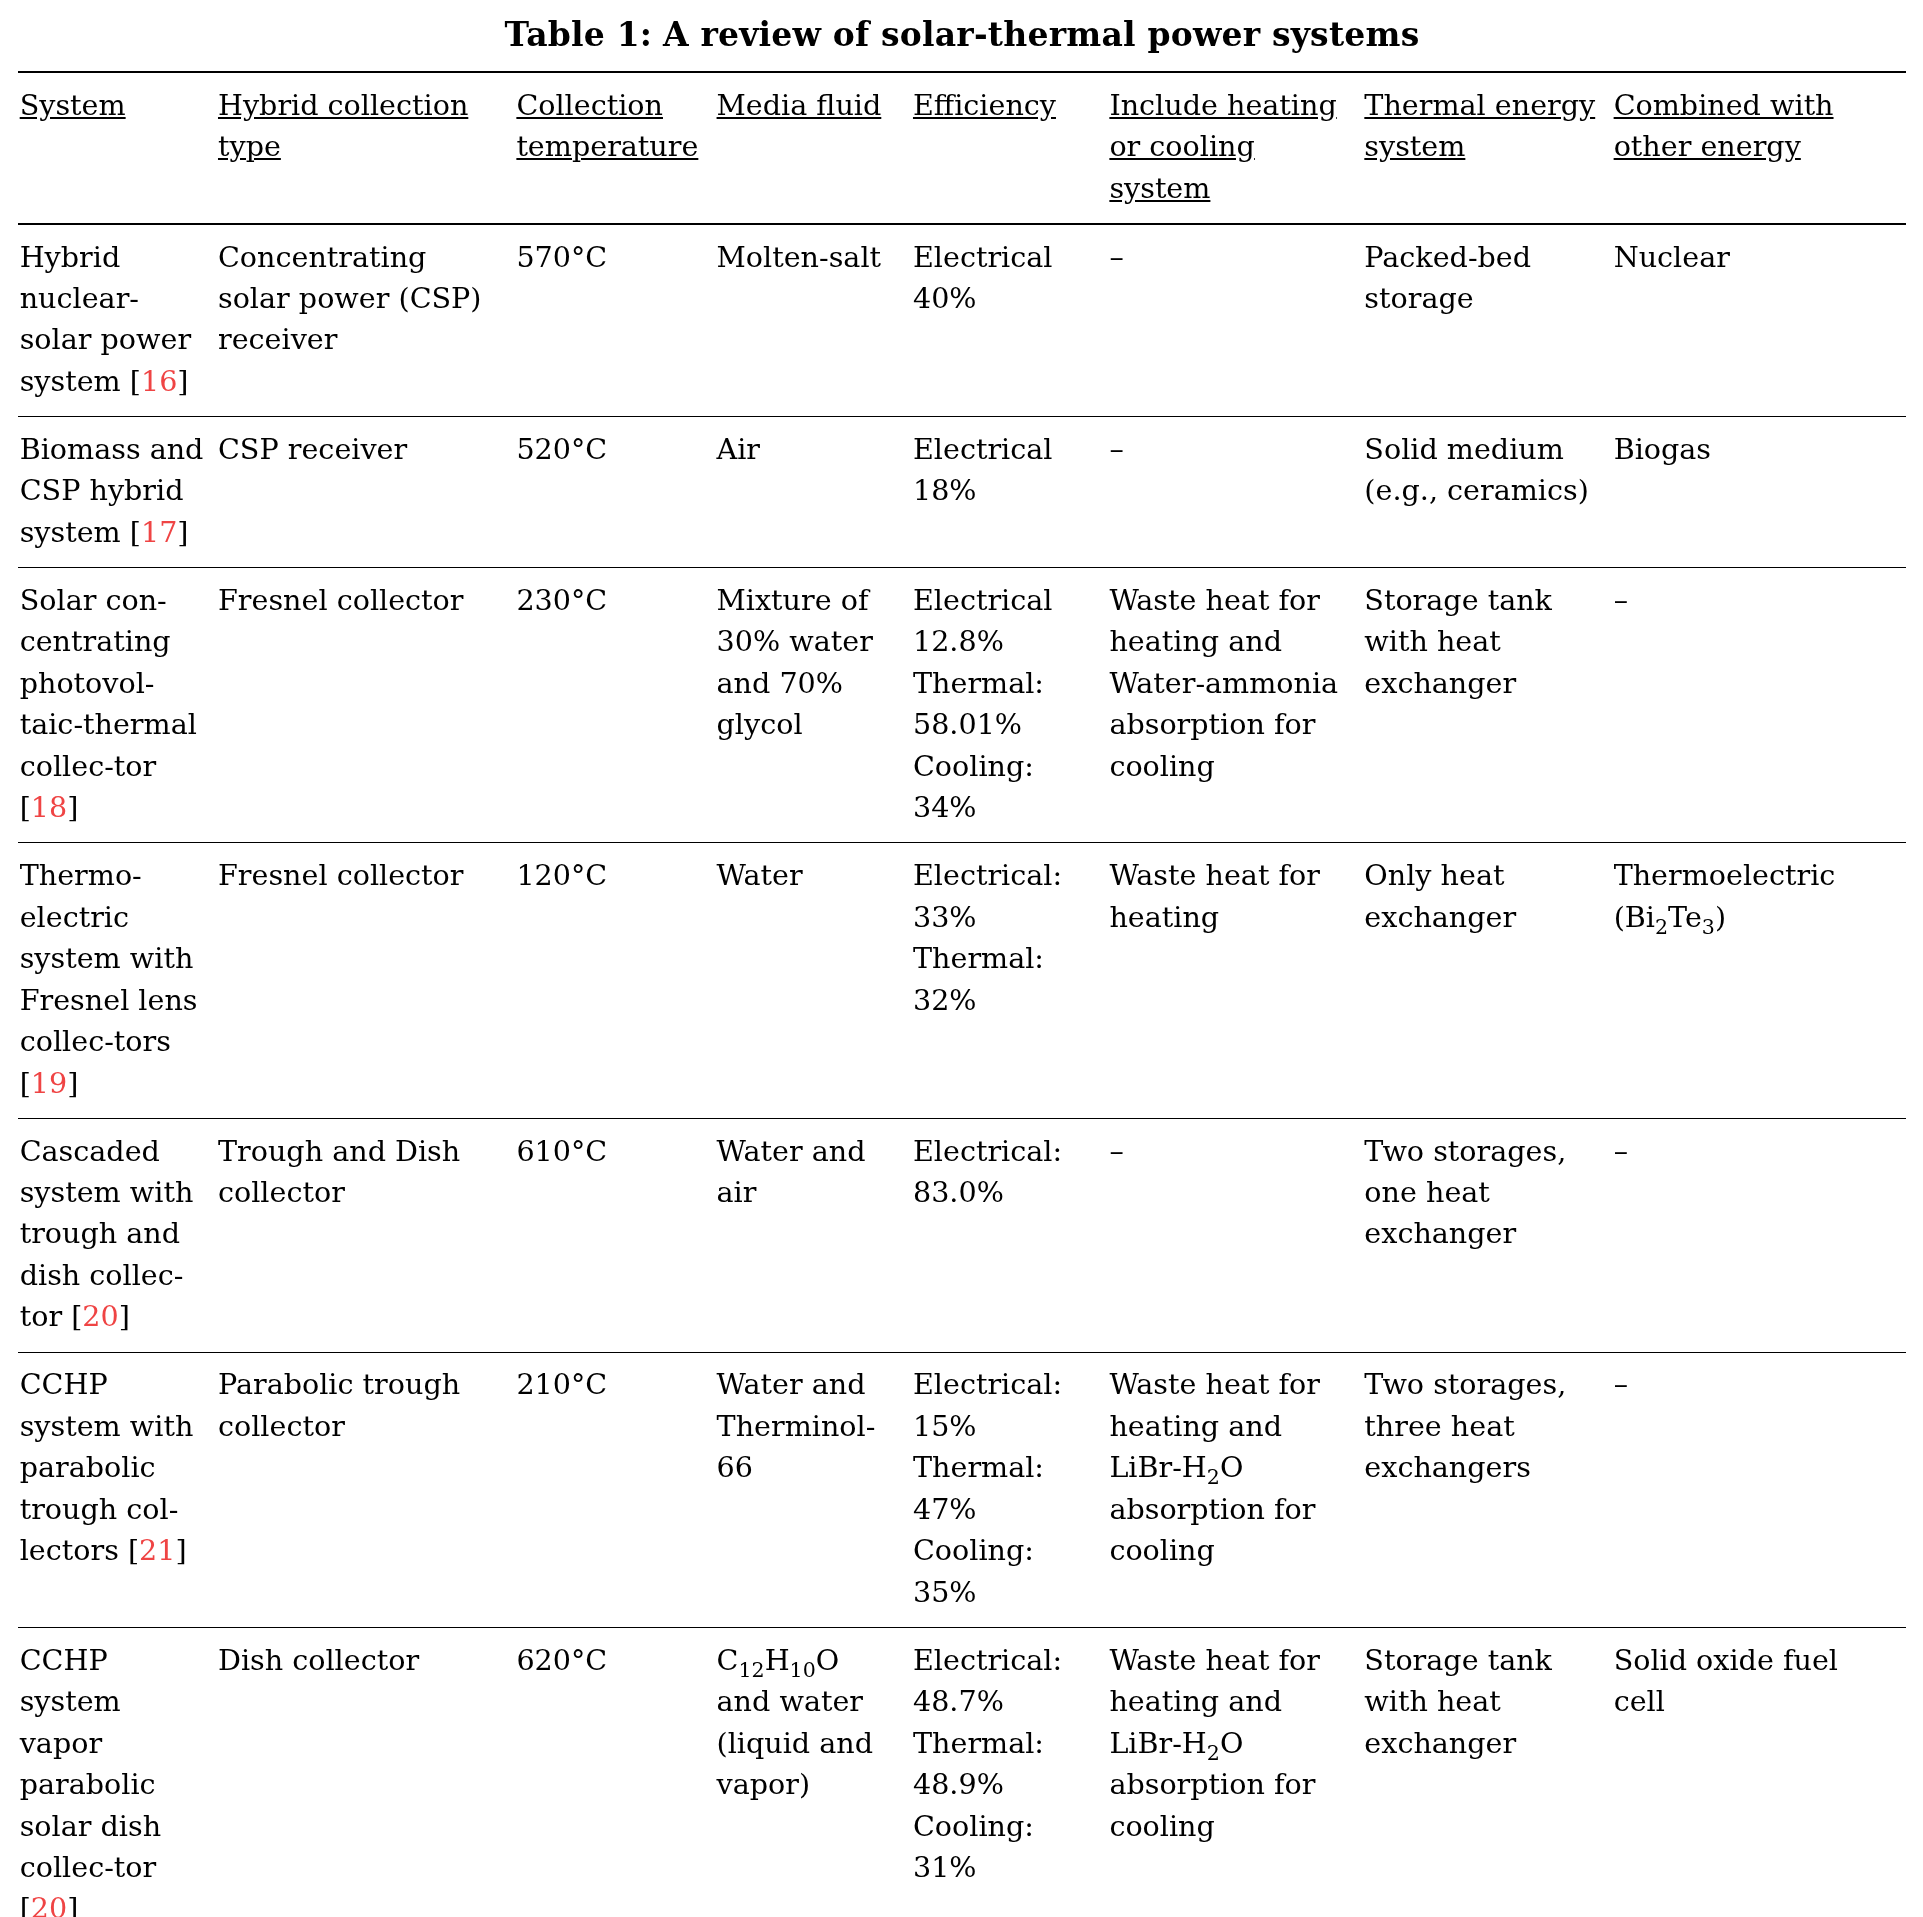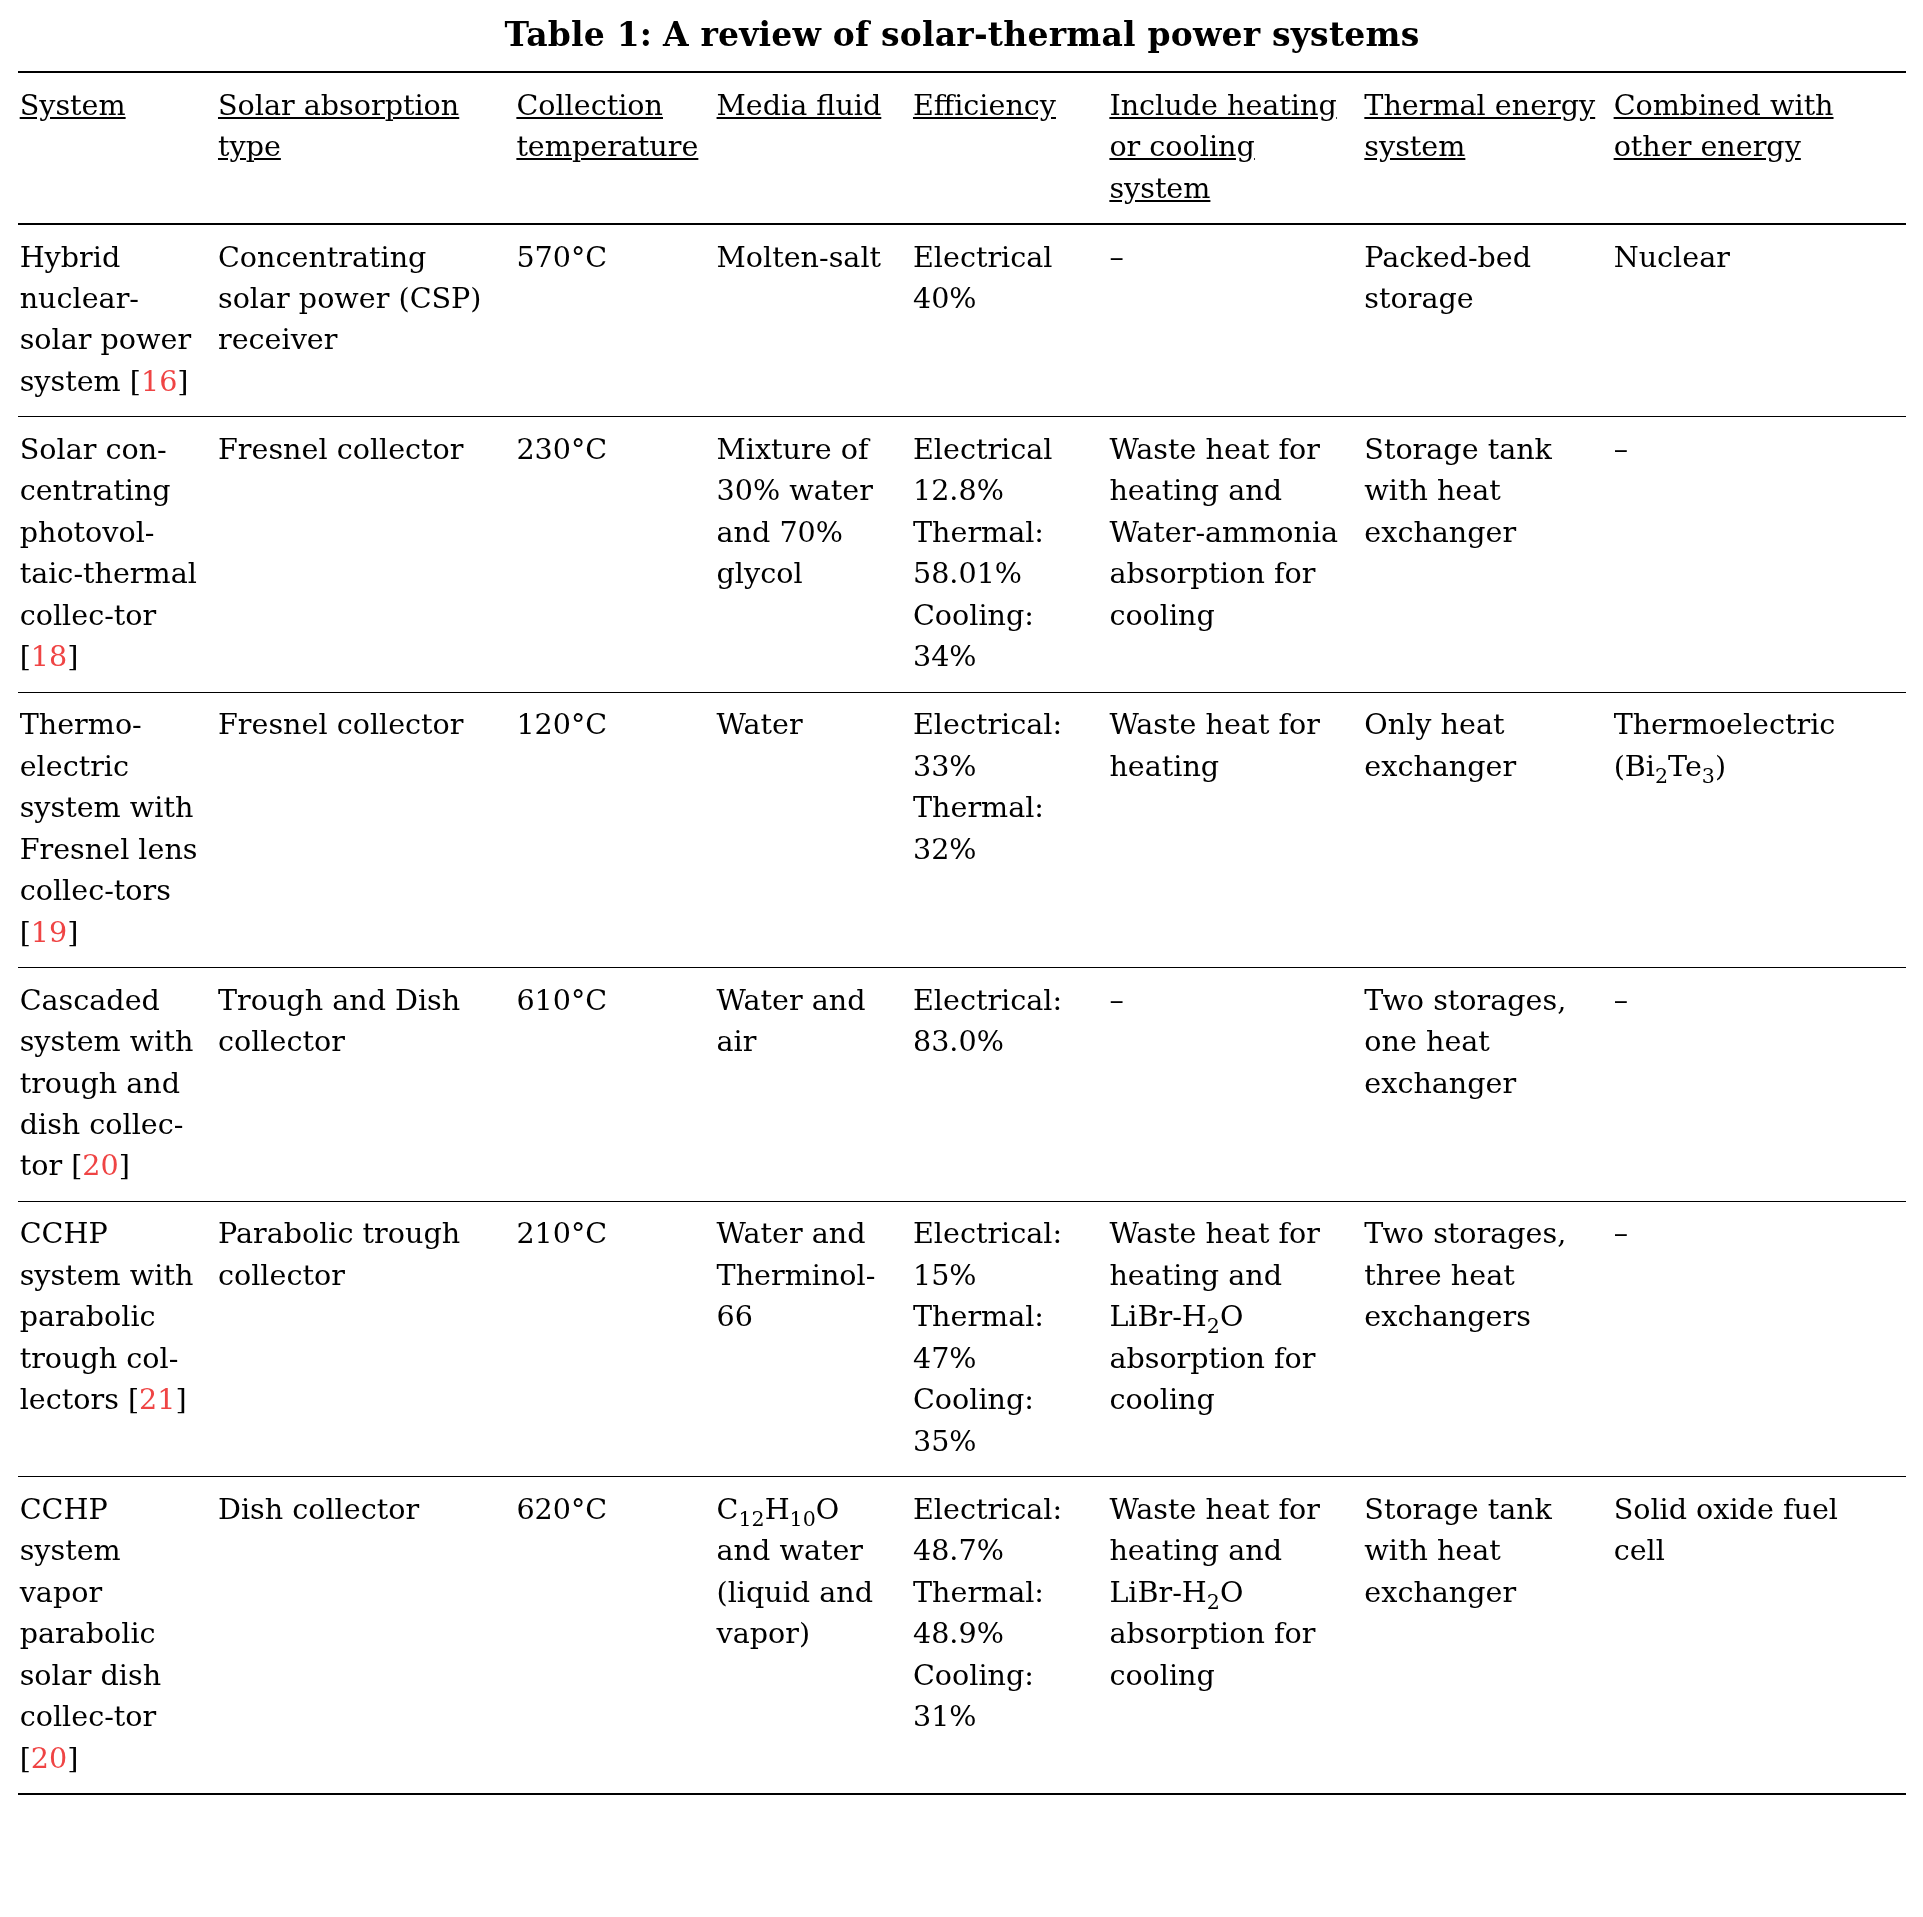--- a/index.html
+++ b/index.html
@@ -99,21 +99,21 @@
         <col class="c2">
         <col class="c3">
       <col class="c4">
         <col class="c5">
         <col class="c6">
         <col class="c7">
     </colgroup>
     <thead>
       <tr class="rule-top">
         <th>System</th>
-        <th>Solar absorption type</th>
+        <th>Hybrid collection type</th>
         <th>Collection temperature</th>
         <th>Media fluid</th>
         <th>Efficiency</th>
         <th>Include heating or cooling system</th>
         <th>Thermal energy system</th>
         <th>Combined with other energy</th>
       </tr>
     </thead>
     <tbody>
 
@@ -121,20 +121,30 @@
         <td><span>Hybrid nuclear-solar power system [</span><span class="ref">16</span><span>]</span></td>
         <td>Concentrating solar power (CSP) receiver</td>
         <td>570°C</td>
         <td>Molten-salt</td>
         <td>Electrical 40%</td>
         <td>–</td>
         <td>Packed-bed storage</td>
         <td>Nuclear</td>
       </tr>
 
+      <tr class="rule-mid">
+        <td><span>Biomass and CSP hybrid system [</span><span class="ref">17</span><span>]</span></td>
+        <td>CSP receiver</td>
+        <td>520°C</td>
+        <td>Air</td>
+        <td>Electrical 18%</td>
+        <td>–</td>
+        <td>Solid medium (e.g., ceramics)</td>
+        <td>Biogas</td>
+      </tr>
 
       <tr class="rule-mid">
         <td><span>Solar con-centrating photovol-taic-thermal collec-tor [</span><span class="ref">18</span><span>]</span></td>
         <td>Fresnel collector</td>
         <td>230°C</td>
         <td>Mixture of 30% water and 70% glycol</td>
         <td>Electrical 12.8% Thermal: 58.01% Cooling: 34%</td>
         <td>Waste heat for heating and Water-ammonia absorption for cooling</td>
         <td>Storage tank with heat exchanger</td>
         <td>–</td>

